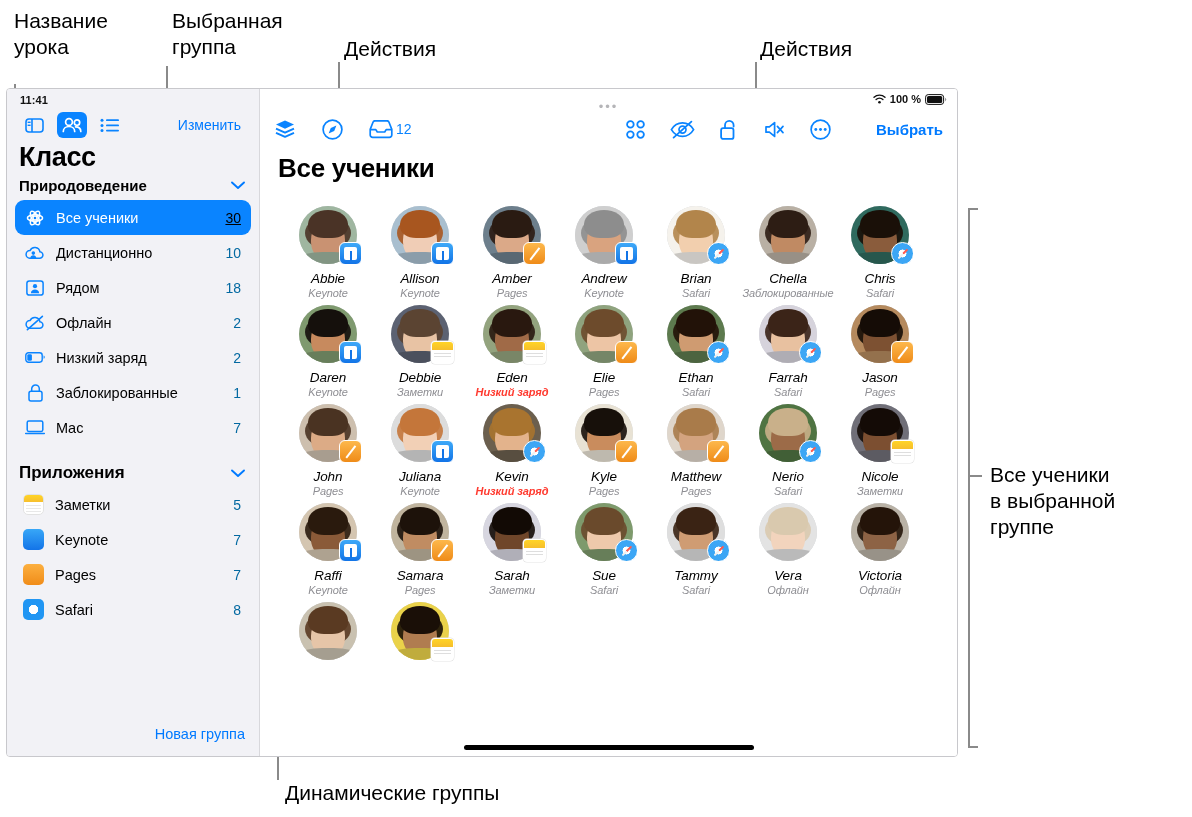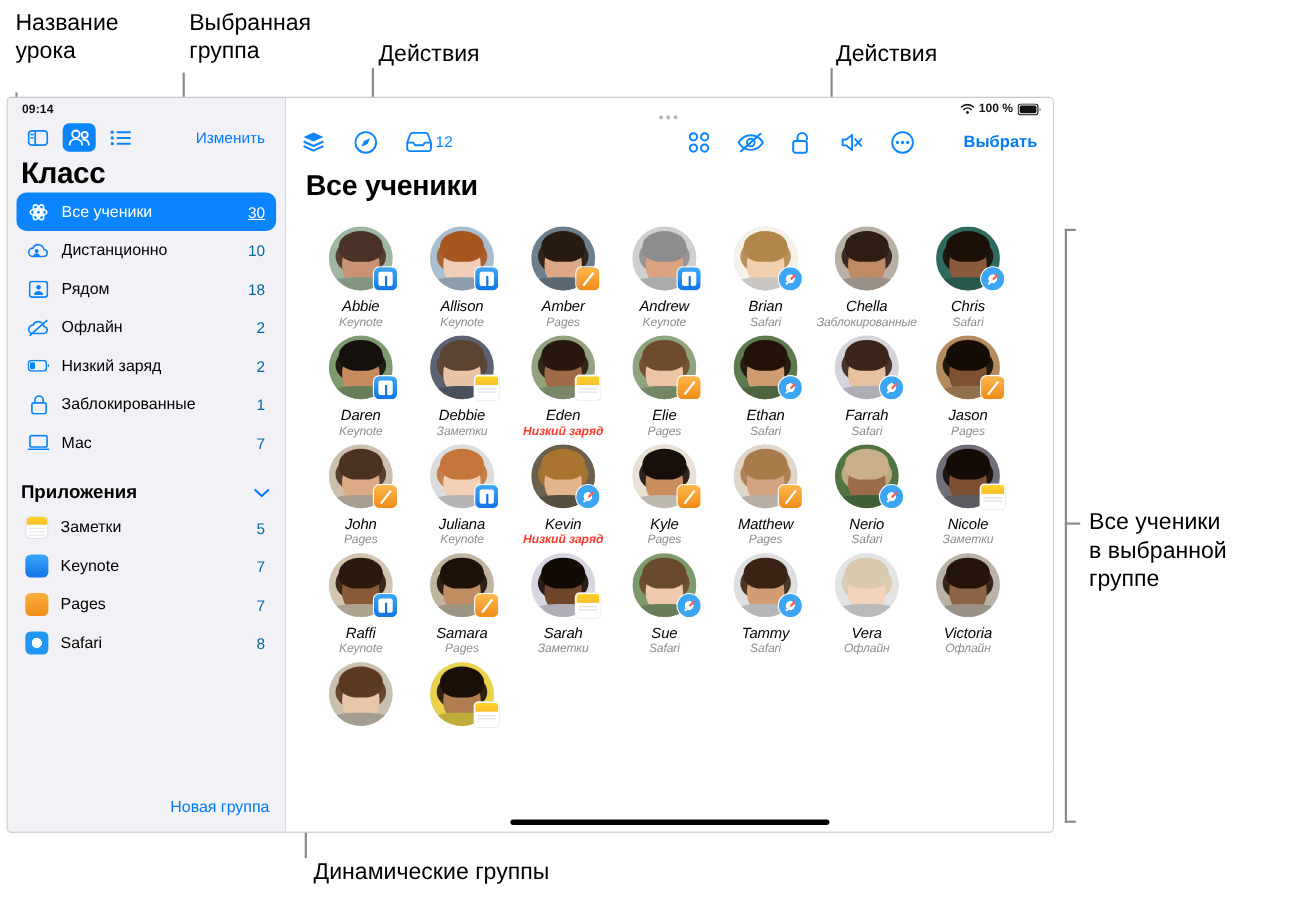--- a/index.html
+++ b/index.html
@@ -103,21 +103,21 @@
   }
   .sb-row.selected { background: #0a84ff; color: #fff; }
   .sb-row .ic {
     width: 24px; height: 20px;
     display: flex; align-items: center; justify-content: center;
     margin-right: 9px;
     flex: 0 0 24px;
   }
   .sb-row .lbl { flex: 1 1 auto; white-space: nowrap; overflow: hidden; }
   .sb-row .cnt { color: #0369a1; font-size: 14px; }
-  .sb-row.selected .cnt { color: #ffffff; text-decoration: underline; }
+  .sb-row.selected .cnt { color: #000000; text-decoration: underline; }
 
   .sb-section {
     display: flex; align-items: center;
     padding: 18px 14px 4px 12px;
     font-size: 17px;
     font-weight: bold;
     color: #000;
   }
   .sb-section .chev { margin-left: auto; color: #007aff; font-size: 13px; font-weight: normal;}
 
@@ -333,21 +333,21 @@
       <div class="anno-label" style="left: 760px; top: 36px;">Действия</div>
       <div class="anno-label" style="left: 990px; top: 462px;">Все ученики
 в выбранной
 группе</div>
       <div class="anno-label" style="left: 285px; top: 780px;">Динамические группы</div>
     </div>
 
   <div id="device">
 
     <aside id="sidebar">
-      <div class="status-time">09:14</div>
+      <div class="status-time">11:41</div>
 
       <div class="sb-header">
         <div class="seg-group">
           <div class="seg-btn">
             <svg width="19" height="15" viewBox="0 0 19 15">
                 <rect x="1" y="1" width="17" height="13" rx="3" fill="none" stroke="#0a84ff" stroke-width="1.6"></rect>
                 <line x1="7" y1="1" x2="7" y2="14" stroke="#0a84ff" stroke-width="1.6"></line>
                 <rect x="2.6" y="3.6" width="3" height="1.4" fill="#0a84ff"></rect>
                 <rect x="2.6" y="6.6" width="3" height="1.4" fill="#0a84ff"></rect>
               </svg>
@@ -371,20 +371,28 @@
                   <rect x="6" y="11.7" width="13" height="1.8" rx=".9"></rect>
                 </g>
               </svg>
           </div>
         </div>
         <div class="edit-link">Изменить</div>
       </div>
 
       <div class="sb-title">Класс</div>
 
+      <div class="sb-subhead">
+        <span>Природоведение</span>
+        <span class="chev">
+          <svg width="14" height="9" viewBox="0 0 14 9">
+              <path d="M1 1.5 L7 7 L13 1.5" fill="none" stroke="#007aff" stroke-width="1.9" stroke-linecap="round" stroke-linejoin="round"></path>
+            </svg>
+        </span>
+      </div>
 
       <div class="sb-list" id="group-list">
           <div class="sb-row selected">
             <span class="ic" style="color:#ffffff">
               <svg width="18" height="18" viewBox="0 0 18 18">
                 <g fill="none" stroke="currentColor" stroke-width="1.5">
                   <circle cx="9" cy="9" r="2"></circle>
                   <ellipse cx="9" cy="9" rx="7.6" ry="3.2"></ellipse>
                   <ellipse cx="9" cy="9" rx="7.6" ry="3.2" transform="rotate(60 9 9)"></ellipse>
                   <ellipse cx="9" cy="9" rx="7.6" ry="3.2" transform="rotate(120 9 9)"></ellipse>

